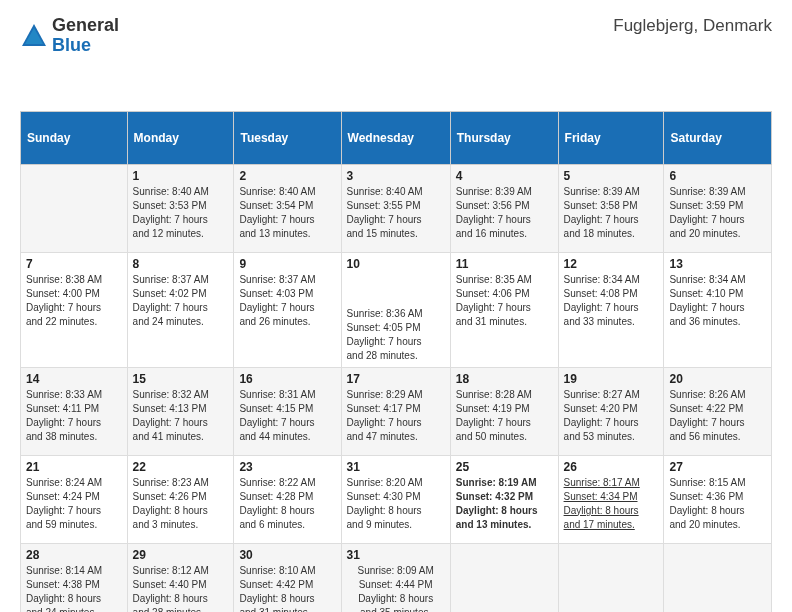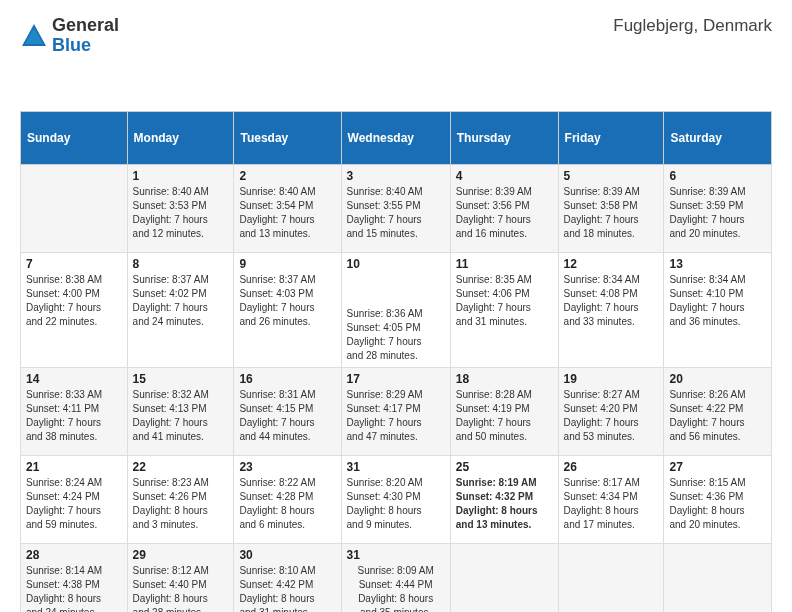--- a/index.html
+++ b/index.html
@@ -316,21 +316,21 @@
           </td>
           <td>
             <div class="day-number">25</div>
             <div class="day-info" style="white-space: pre-line; font-weight: bold;">Sunrise: 8:19 AM
 Sunset: 4:32 PM
 Daylight: 8 hours
 and 13 minutes.</div>
           </td>
           <td>
             <div class="day-number">26</div>
-            <div class="day-info" style="white-space: pre-line;">Sunrise: 8:17 AM
+            <div class="day-info" style="white-space: pre-line; text-decoration: underline;">Sunrise: 8:17 AM
 Sunset: 4:34 PM
 Daylight: 8 hours
 and 17 minutes.</div>
           </td>
           <td>
             <div class="day-number">27</div>
             <div class="day-info" style="white-space: pre-line;">Sunrise: 8:15 AM
 Sunset: 4:36 PM
 Daylight: 8 hours
 and 20 minutes.</div>

